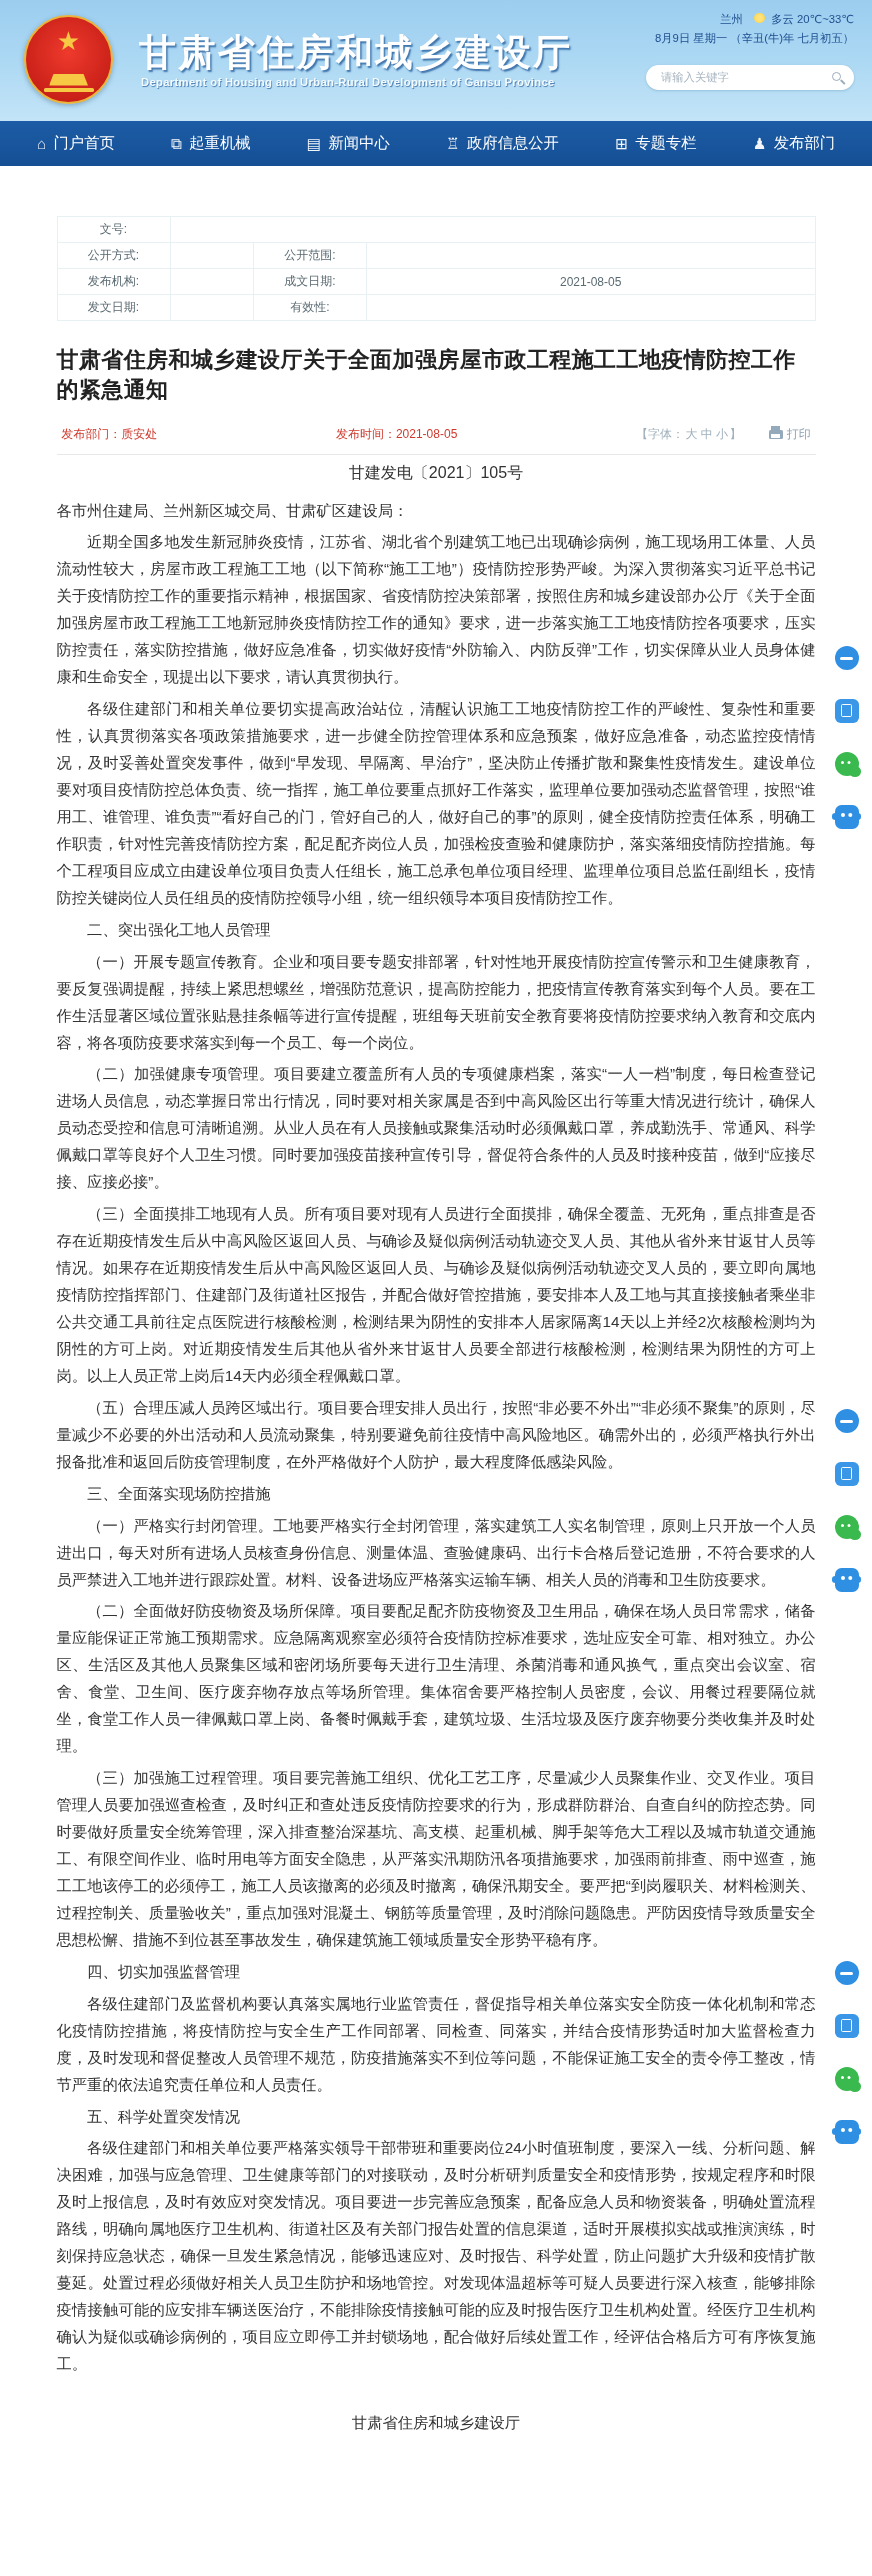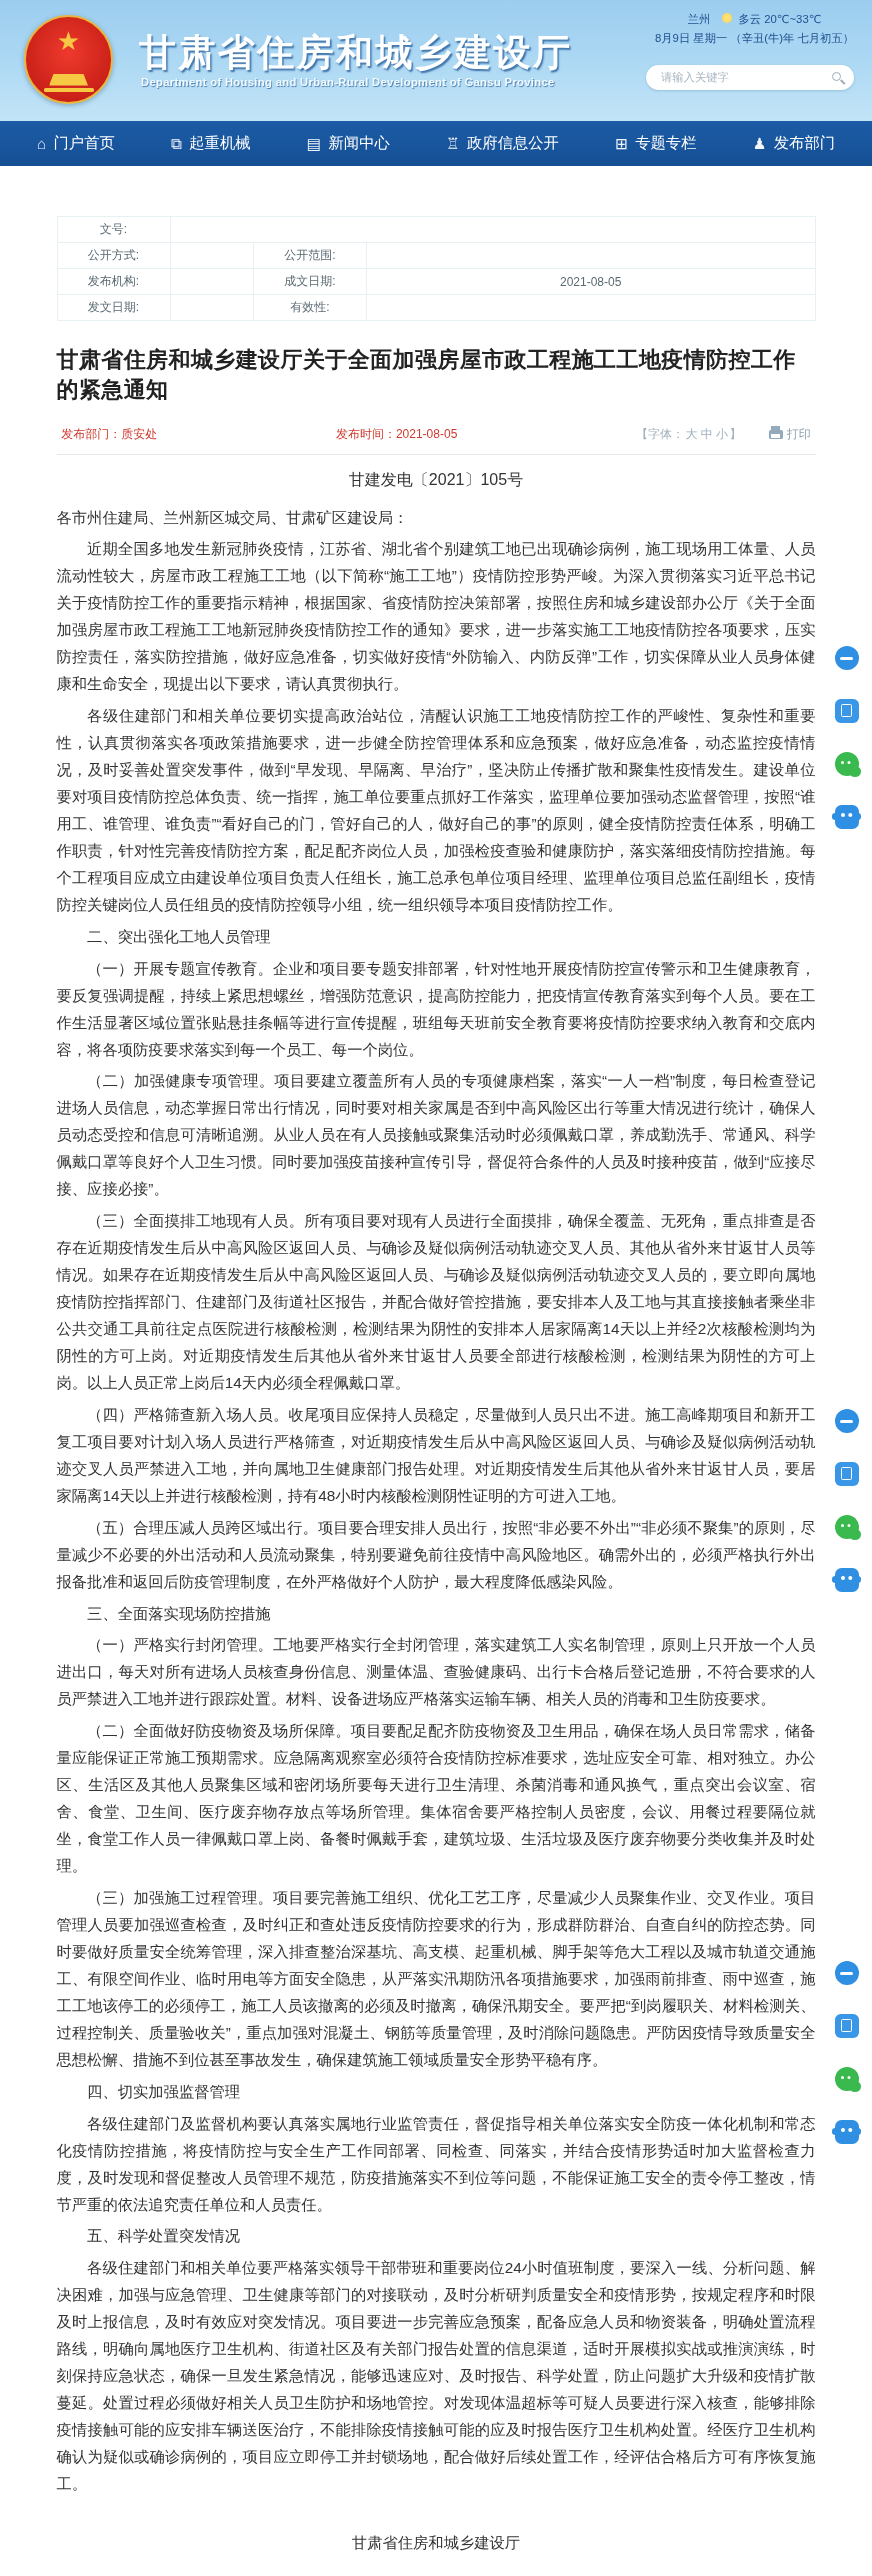--- a/index.html
+++ b/index.html
@@ -38,21 +38,21 @@
     font-size:37px; font-weight:bold; color:#ffffff; letter-spacing:2.4px;
     text-shadow:1.6px 2.4px 1.6px rgba(45,100,160,.85);
     white-space:nowrap;
   }
   .site-subtitle {
     position:absolute; left:141px; top:76px;
     font-size:11.3px; font-weight:bold; color:#f2fbff; letter-spacing:0.3px;
     text-shadow:0.8px 0.8px 0.8px rgba(45,100,160,.8);
   }
   .header-right {
-    position:absolute; right:18px; top:9.7px; text-align:center;
+    position:absolute; right:18px; top:9.7px; text-align:right;
     color:#1f4f8f; font-size:11.3px; line-height:19.4px; white-space:nowrap;
   }
   .weather-line .sun {
     display:inline-block; width:10.5px; height:10.5px; border-radius:50%;
     background:radial-gradient(circle,#ffe37a 30%,#f7cf3f 100%);
     margin:0 6.5px -0.8px 11.3px;
   }
   .weather-line span { vertical-align:baseline; }
   .search-box {
     position:absolute; right:18px; top:65px;
@@ -103,21 +103,21 @@
   .meta-right { display:flex; align-items:center; gap:27.5px; }
   .font-sizer span.fs-opt { cursor:pointer; margin:0 1.6px; }
   .print-btn { display:flex; align-items:center; cursor:pointer; color:#8fa3b3; }
   .print-icon { display:inline-block; width:13.7px; height:9.7px; position:relative;
     background:#94a9ba; border-radius:1.6px; margin-right:4px; }
   .print-icon::before { content:""; position:absolute; left:2.4px; top:-3.2px; width:9px; height:3.2px; background:#94a9ba; }
   .print-icon::after  { content:""; position:absolute; left:2.4px; top:4px; width:9px; height:4.8px; background:#fff; }
 
   .divider { border-bottom:0.8px solid #e7e7e7; margin-top:10.5px; }
 
-  .doc-number { margin-top:15px; text-align:center; font-size:16px; color:#333; }
+  .doc-number { margin-top:8px; text-align:center; font-size:16px; color:#333; }
 
   .body-text { margin-top:13px; }
   .body-text p {
     margin:0 0 4.8px 0; font-size:15.3px; line-height:27px; color:#333;
     text-indent:2em; text-align:justify;
   }
   .body-text p.salutation { text-indent:0; }
   .body-text p.heading { }
 
   .sig-org  { margin-top:36px; text-align:center; font-size:15.3px; color:#333; }
@@ -258,21 +258,20 @@
         <p class="para">各级住建部门和相关单位要切实提高政治站位，清醒认识施工工地疫情防控工作的严峻性、复杂性和重要性，认真贯彻落实各项政策措施要求，进一步健全防控管理体系和应急预案，做好应急准备，动态监控疫情情况，及时妥善处置突发事件，做到“早发现、早隔离、早治疗”，坚决防止传播扩散和聚集性疫情发生。建设单位要对项目疫情防控总体负责、统一指挥，施工单位要重点抓好工作落实，监理单位要加强动态监督管理，按照“谁用工、谁管理、谁负责”“看好自己的门，管好自己的人，做好自己的事”的原则，健全疫情防控责任体系，明确工作职责，针对性完善疫情防控方案，配足配齐岗位人员，加强检疫查验和健康防护，落实落细疫情防控措施。每个工程项目应成立由建设单位项目负责人任组长，施工总承包单位项目经理、监理单位项目总监任副组长，疫情防控关键岗位人员任组员的疫情防控领导小组，统一组织领导本项目疫情防控工作。</p>
 
         <p class="heading">二、突出强化工地人员管理</p>
 
         <p class="para">（一）开展专题宣传教育。企业和项目要专题安排部署，针对性地开展疫情防控宣传警示和卫生健康教育，要反复强调提醒，持续上紧思想螺丝，增强防范意识，提高防控能力，把疫情宣传教育落实到每个人员。要在工作生活显著区域位置张贴悬挂条幅等进行宣传提醒，班组每天班前安全教育要将疫情防控要求纳入教育和交底内容，将各项防疫要求落实到每一个员工、每一个岗位。</p>
 
         <p class="para">（二）加强健康专项管理。项目要建立覆盖所有人员的专项健康档案，落实“一人一档”制度，每日检查登记进场人员信息，动态掌握日常出行情况，同时要对相关家属是否到中高风险区出行等重大情况进行统计，确保人员动态受控和信息可清晰追溯。从业人员在有人员接触或聚集活动时必须佩戴口罩，养成勤洗手、常通风、科学佩戴口罩等良好个人卫生习惯。同时要加强疫苗接种宣传引导，督促符合条件的人员及时接种疫苗，做到“应接尽接、应接必接”。</p>
 
         <p class="para">（三）全面摸排工地现有人员。所有项目要对现有人员进行全面摸排，确保全覆盖、无死角，重点排查是否存在近期疫情发生后从中高风险区返回人员、与确诊及疑似病例活动轨迹交叉人员、其他从省外来甘返甘人员等情况。如果存在近期疫情发生后从中高风险区返回人员、与确诊及疑似病例活动轨迹交叉人员的，要立即向属地疫情防控指挥部门、住建部门及街道社区报告，并配合做好管控措施，要安排本人及工地与其直接接触者乘坐非公共交通工具前往定点医院进行核酸检测，检测结果为阴性的安排本人居家隔离14天以上并经2次核酸检测均为阴性的方可上岗。对近期疫情发生后其他从省外来甘返甘人员要全部进行核酸检测，检测结果为阴性的方可上岗。以上人员正常上岗后14天内必须全程佩戴口罩。</p>
 
-        <p class="para">（四）严格筛查新入场人员。收尾项目应保持人员稳定，尽量做到人员只出不进。施工高峰期项目和新开工复工项目要对计划入场人员进行严格筛查，对近期疫情发生后从中高风险区返回人员、与确诊及疑似病例活动轨迹交叉人员严禁进入工地，并向属地卫生健康部门报告处理。对近期疫情发生后其他从省外来甘返甘人员，要居家隔离14天以上并进行核酸检测，持有48小时内核酸检测阴性证明的方可进入工地。</p>
 
         <p class="para">（五）合理压减人员跨区域出行。项目要合理安排人员出行，按照“非必要不外出”“非必须不聚集”的原则，尽量减少不必要的外出活动和人员流动聚集，特别要避免前往疫情中高风险地区。确需外出的，必须严格执行外出报备批准和返回后防疫管理制度，在外严格做好个人防护，最大程度降低感染风险。</p>
 
         <p class="heading">三、全面落实现场防控措施</p>
 
         <p class="para">（一）严格实行封闭管理。工地要严格实行全封闭管理，落实建筑工人实名制管理，原则上只开放一个人员进出口，每天对所有进场人员核查身份信息、测量体温、查验健康码、出行卡合格后登记造册，不符合要求的人员严禁进入工地并进行跟踪处置。材料、设备进场应严格落实运输车辆、相关人员的消毒和卫生防疫要求。</p>
 
         <p class="para">（二）全面做好防疫物资及场所保障。项目要配足配齐防疫物资及卫生用品，确保在场人员日常需求，储备量应能保证正常施工预期需求。应急隔离观察室必须符合疫情防控标准要求，选址应安全可靠、相对独立。办公区、生活区及其他人员聚集区域和密闭场所要每天进行卫生清理、杀菌消毒和通风换气，重点突出会议室、宿舍、食堂、卫生间、医疗废弃物存放点等场所管理。集体宿舍要严格控制人员密度，会议、用餐过程要隔位就坐，食堂工作人员一律佩戴口罩上岗、备餐时佩戴手套，建筑垃圾、生活垃圾及医疗废弃物要分类收集并及时处理。</p>
 
         <p class="para">（三）加强施工过程管理。项目要完善施工组织、优化工艺工序，尽量减少人员聚集作业、交叉作业。项目管理人员要加强巡查检查，及时纠正和查处违反疫情防控要求的行为，形成群防群治、自查自纠的防控态势。同时要做好质量安全统筹管理，深入排查整治深基坑、高支模、起重机械、脚手架等危大工程以及城市轨道交通施工、有限空间作业、临时用电等方面安全隐患，从严落实汛期防汛各项措施要求，加强雨前排查、雨中巡查，施工工地该停工的必须停工，施工人员该撤离的必须及时撤离，确保汛期安全。要严把“到岗履职关、材料检测关、过程控制关、质量验收关”，重点加强对混凝土、钢筋等质量管理，及时消除问题隐患。严防因疫情导致质量安全思想松懈、措施不到位甚至事故发生，确保建筑施工领域质量安全形势平稳有序。</p>

